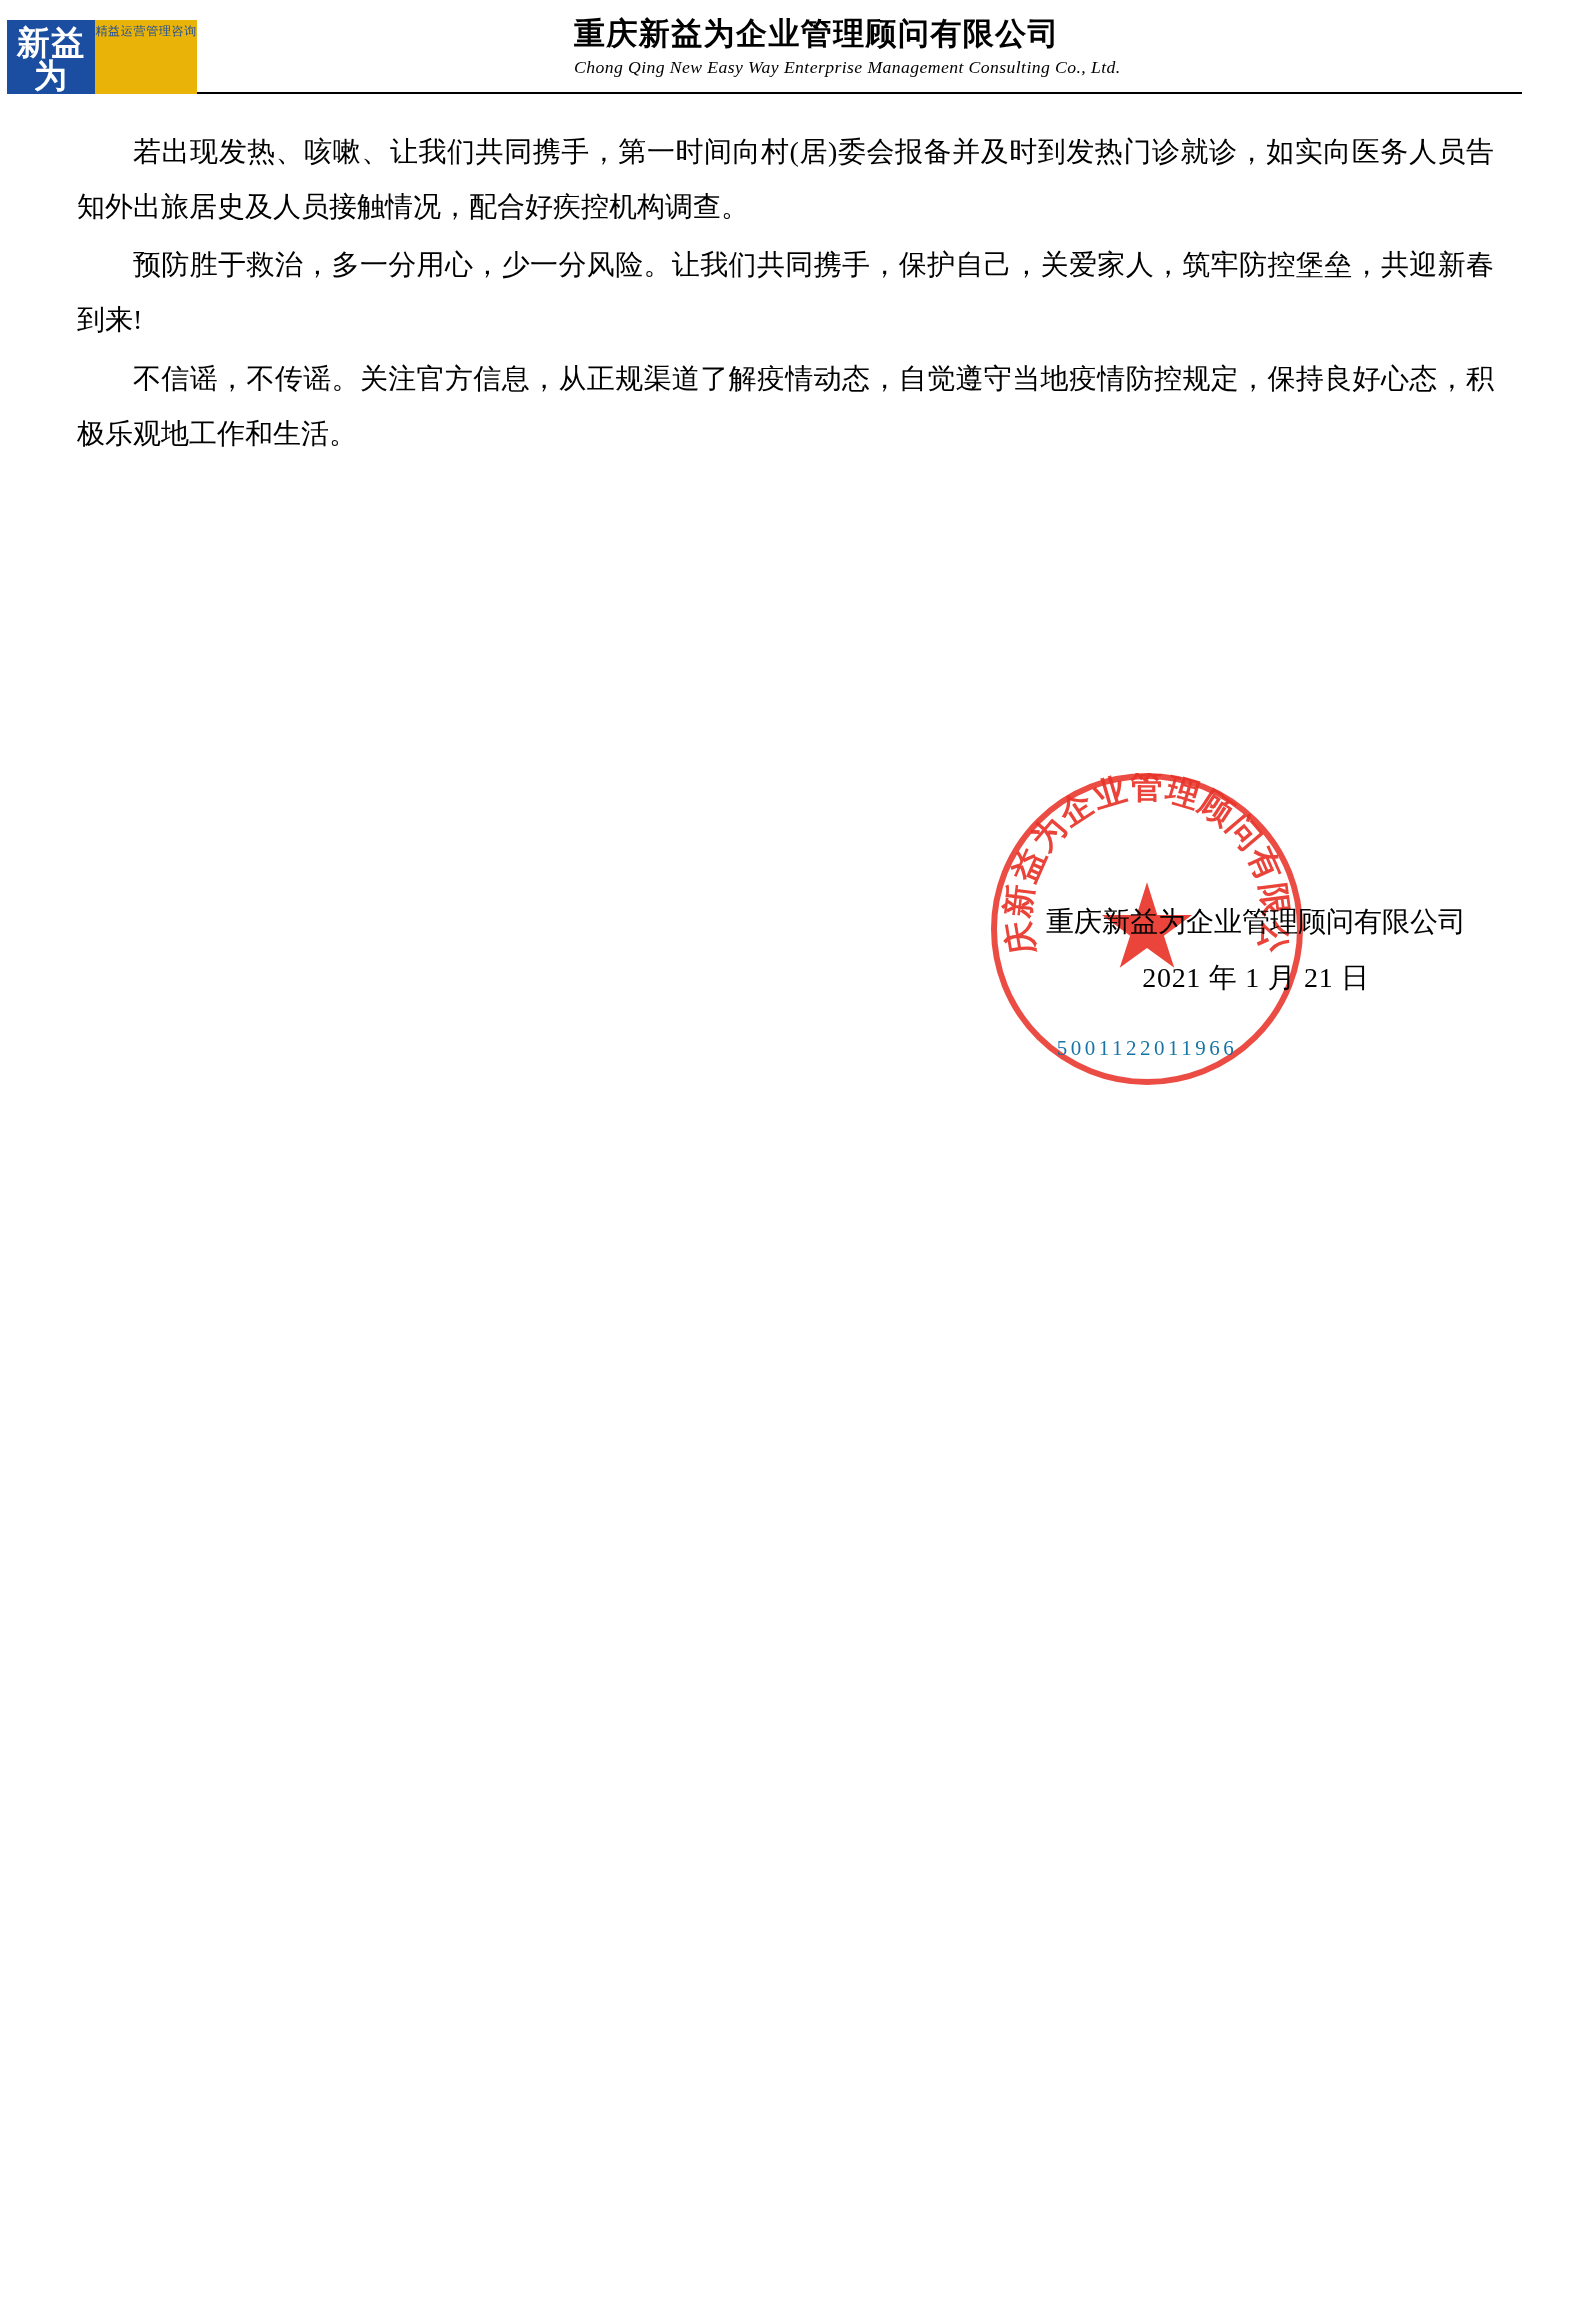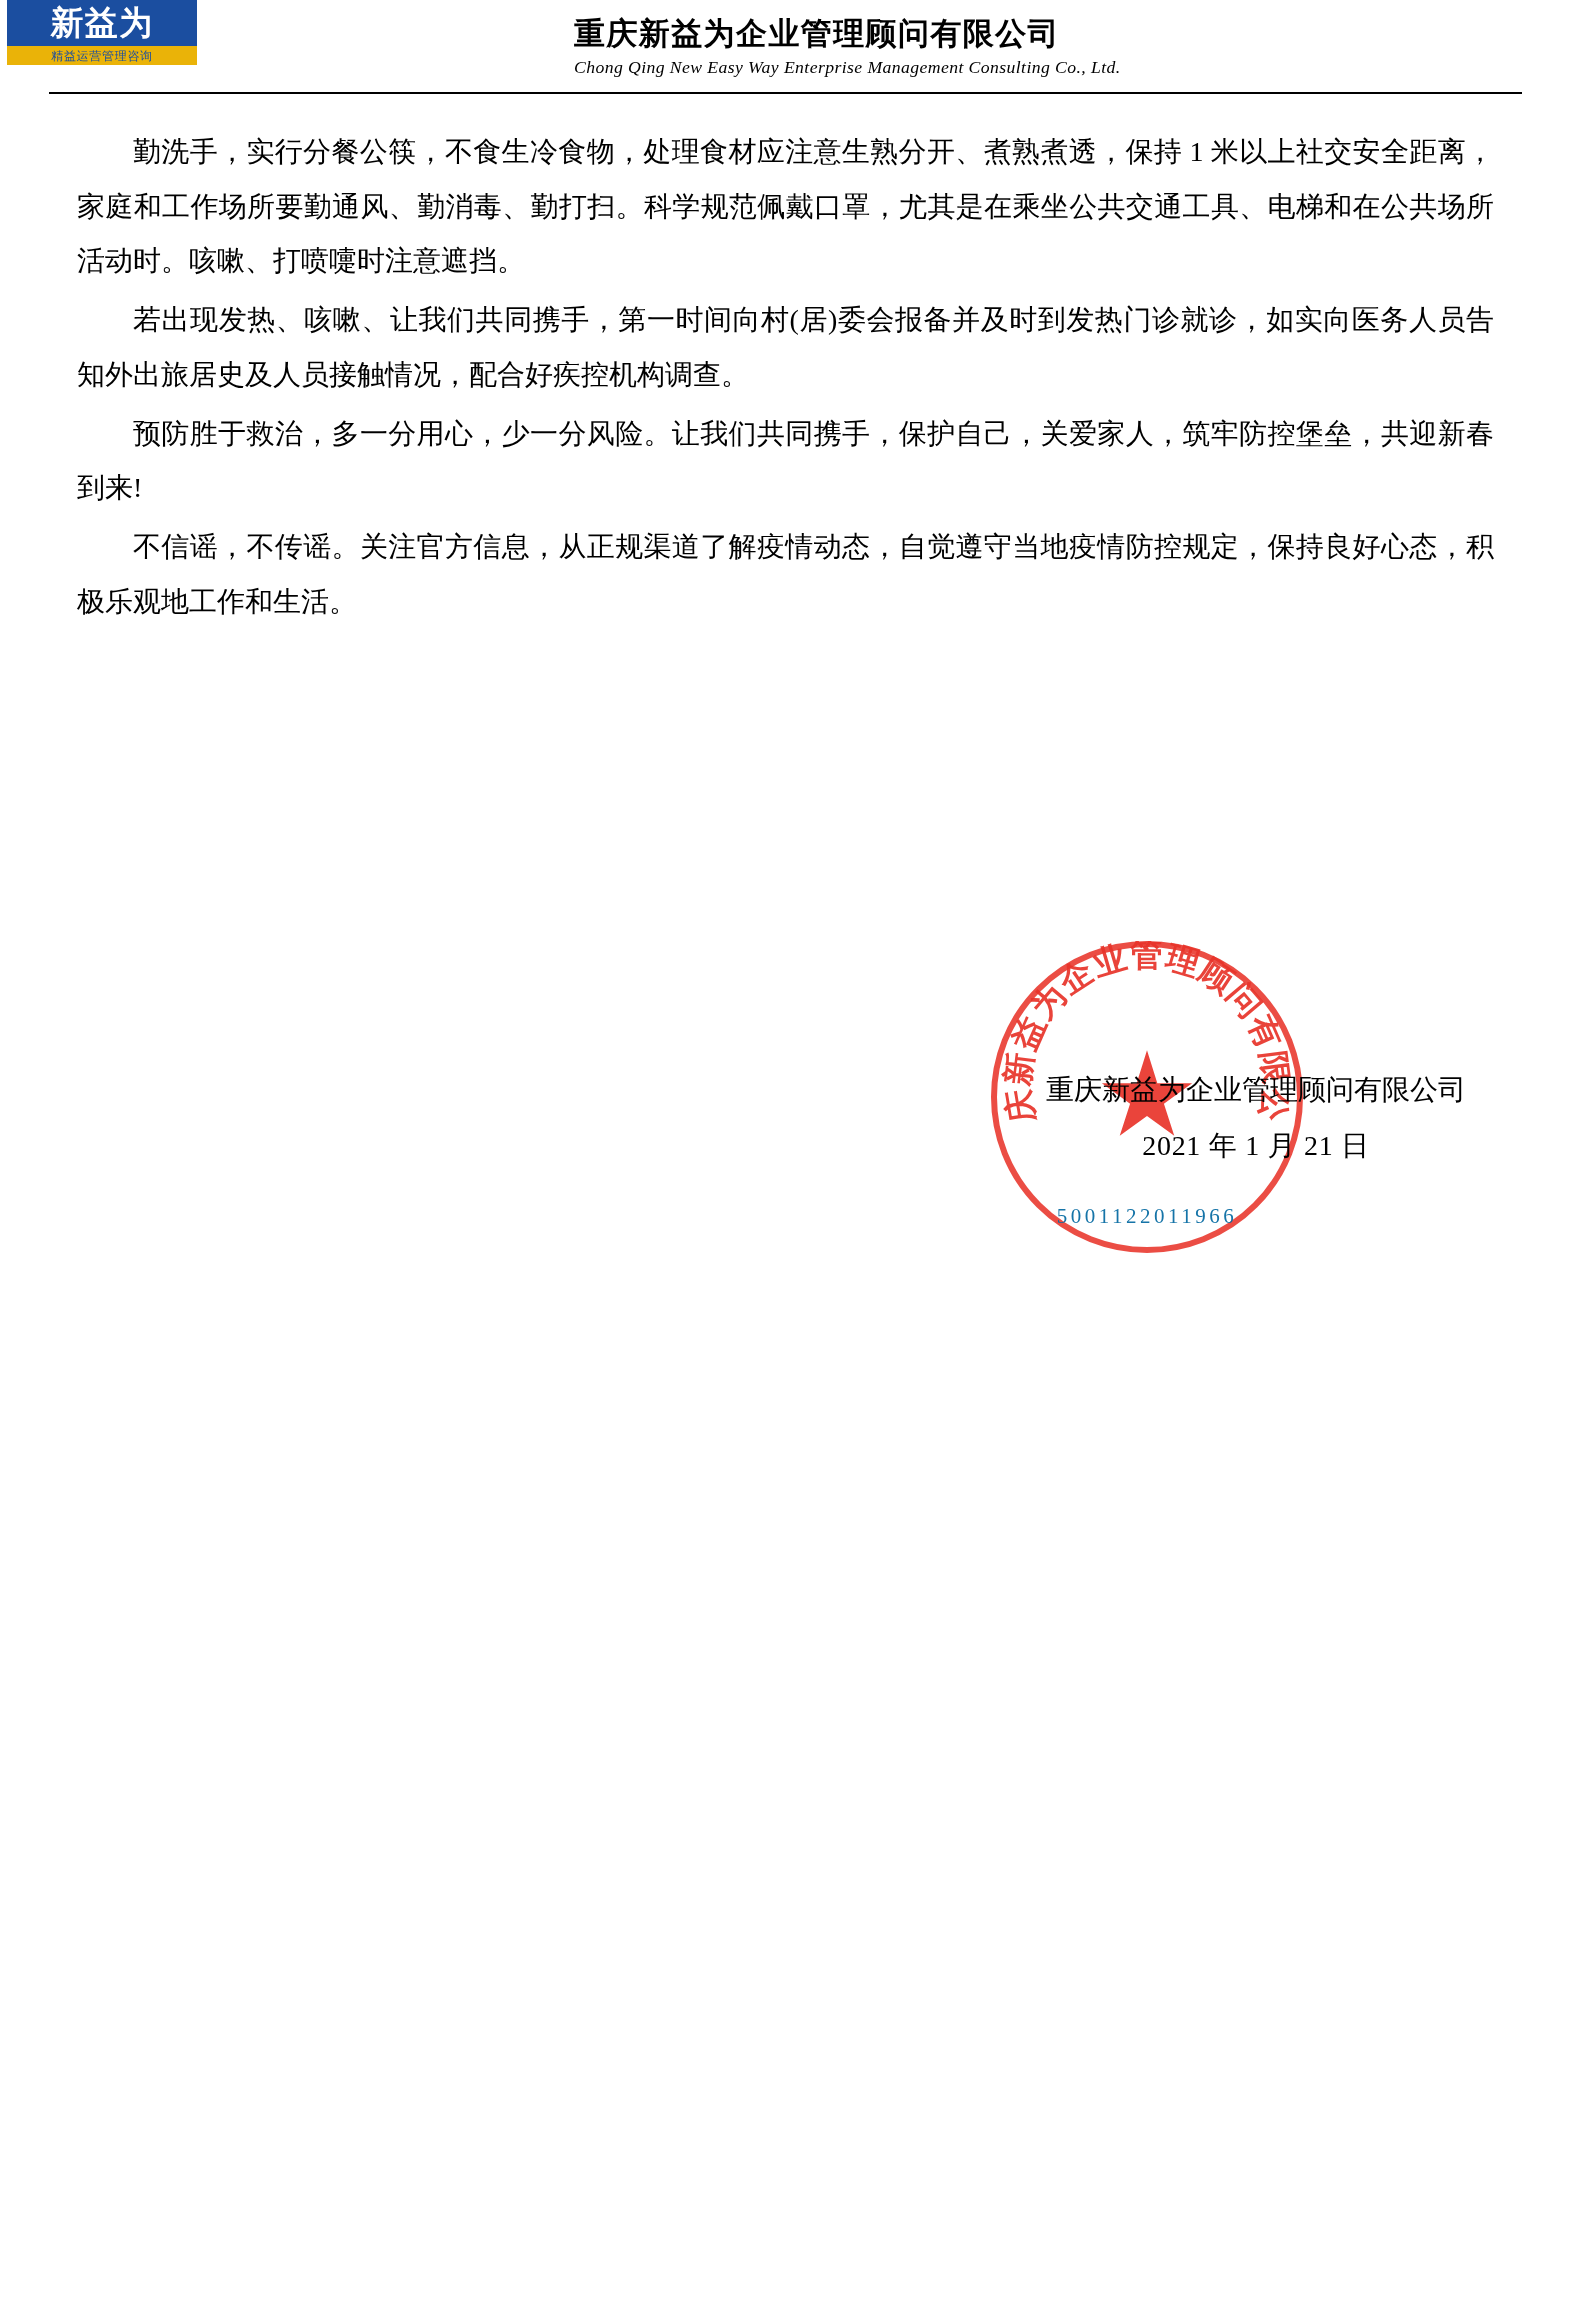--- a/index.html
+++ b/index.html
@@ -34,25 +34,25 @@
     padding-left: 347px;
     height: 79px;
   }
   .logo-box {
     width: 190px;
     height: 74px;
     margin-left: -347px;
     margin-right: 0;
     position: absolute;
     left: 354px;
-    top: 0;
+    top: 20px;
     display: flex;
-    flex-direction: column;
+    flex-direction: row;
     align-items: stretch;
-    justify-content: flex-start;
+    justify-content: center;
   }
   .logo-main {
     background: #1b4ea0;
     color: #ffffff;
     font-family: "Liberation Sans", sans-serif;
     font-weight: bold;
     font-size: 33px;
     letter-spacing: 1.4px;
     text-align: center;
     padding: 5.7px 4.3px 7px 4.3px;
@@ -203,21 +203,20 @@
       </div>
       <div class="company-block">
         <div class="company-cn">重庆新益为企业管理顾问有限公司</div>
         <div class="company-en">Chong Qing New Easy Way Enterprise Management Consulting Co., Ltd.</div>
       </div>
     </div>
     <div class="lh-rule"></div>
   </div>
 
   <div class="content">
-    <p>勤洗手，实行分餐公筷，不食生冷食物，处理食材应注意生熟分开、煮熟煮透，保持 1 米以上社交安全距离，家庭和工作场所要勤通风、勤消毒、勤打扫。科学规范佩戴口罩，尤其是在乘坐公共交通工具、电梯和在公共场所活动时。咳嗽、打喷嚏时注意遮挡。</p>
     <p>若出现发热、咳嗽、让我们共同携手，第一时间向村(居)委会报备并及时到发热门诊就诊，如实向医务人员告知外出旅居史及人员接触情况，配合好疾控机构调查。</p>
     <p>预防胜于救治，多一分用心，少一分风险。让我们共同携手，保护自己，关爱家人，筑牢防控堡垒，共迎新春到来!</p>
     <p>不信谣，不传谣。关注官方信息，从正规渠道了解疫情动态，自觉遵守当地疫情防控规定，保持良好心态，积极乐观地工作和生活。</p>
   </div>
 
   <div class="signature">
 
     <div class="stamp">
       <div class="ring"></div>
       <svg viewBox="0 0 440 440">

